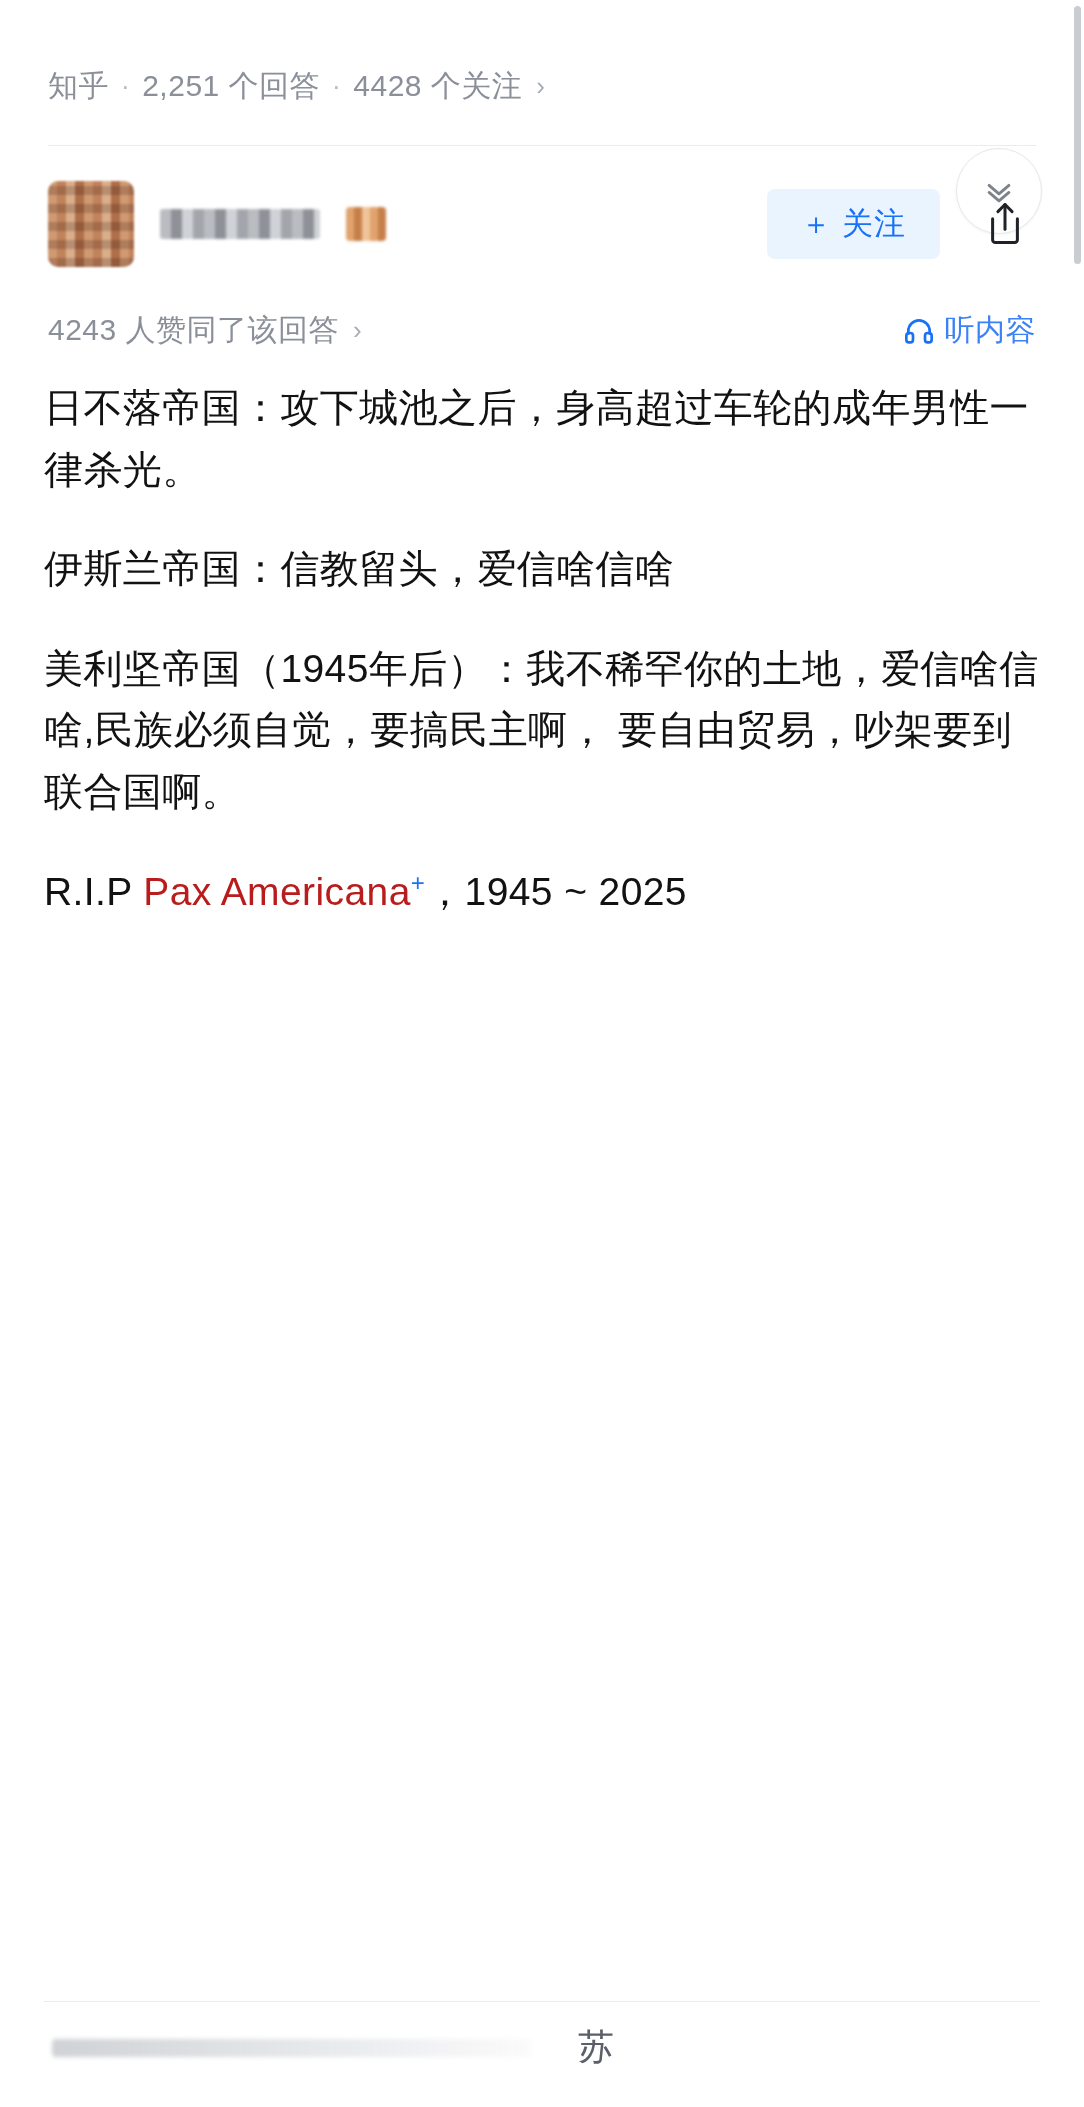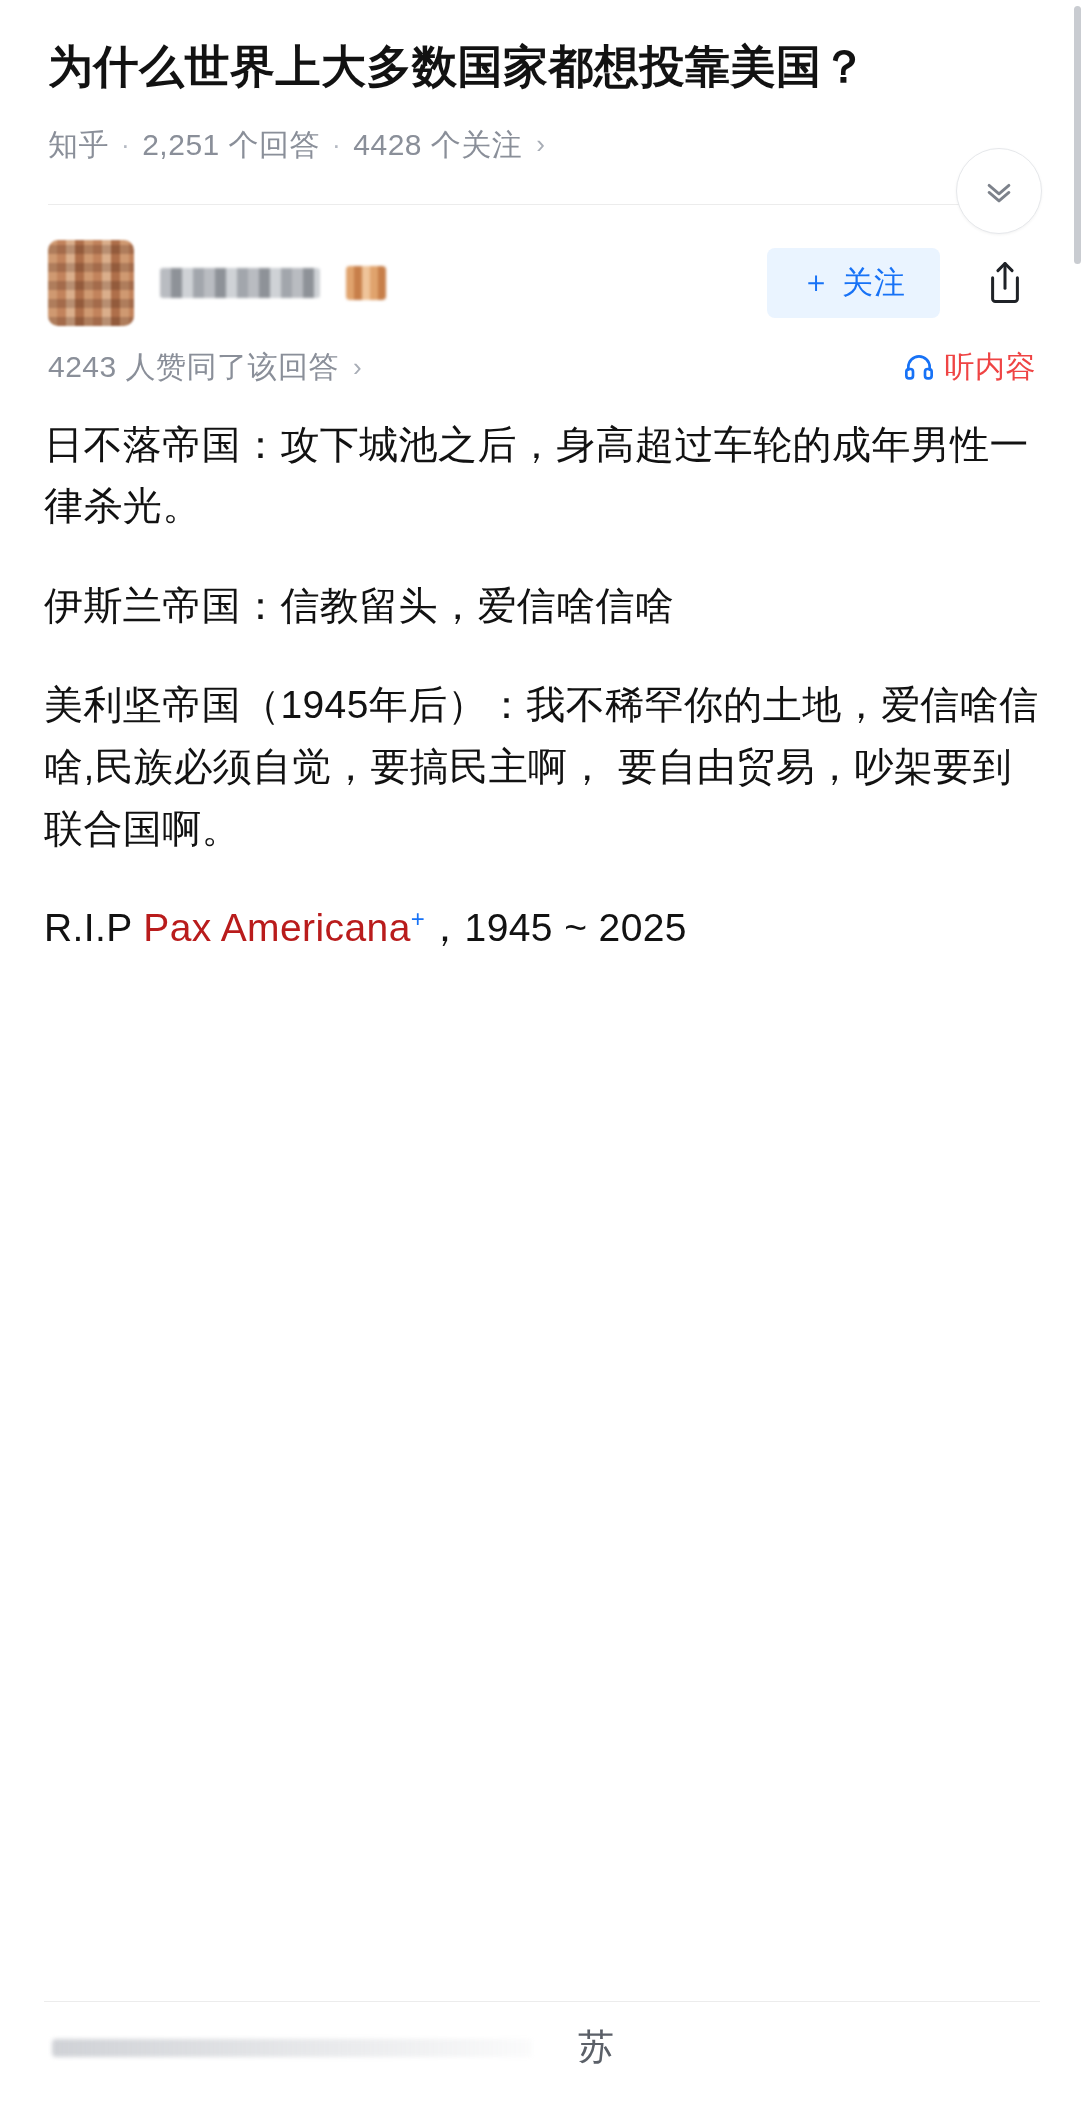--- a/index.html
+++ b/index.html
@@ -143,38 +143,38 @@
     height: 70px;
     display: flex;
     align-items: center;
     justify-content: center;
   }
 
   
   .vote-row {
     display: flex;
     align-items: center;
-    margin-top: 16px;
+    margin-top: 38px;
     padding: 0 48px;
   }
   .vote-text {
     font-size: 30px;
     color: #8a8f99;
     letter-spacing: 0.5px;
   }
   .vote-chevron {
     margin-left: 14px;
     color: #a8adb6;
     font-size: 26px;
   }
   .listen {
     margin-left: auto;
     display: flex;
     align-items: center;
-    color: #ef4444;
+    color: #3b82f6;
     font-size: 30px;
     letter-spacing: 0.5px;
   }
   .listen svg { margin-right: 10px; }
 
   
   .content {
     padding: 26px 40px 0 44px;
     font-size: 39px;
     line-height: 1.58;
@@ -241,21 +241,20 @@
   }
 </style>
 </head>
 <body>
 
 <div class="page">
 
   <div class="scrollbar"></div>
 
   <div class="header">
-    <h1 class="qtitle">为什么世界上大多数国家都想投靠美国？</h1>
 
     <div class="meta-row">
       <span>知乎</span>
       <span class="dot">·</span>
       <span>2,251 个回答</span>
       <span class="dot">·</span>
       <span>4428 个关注</span>
       <span class="meta-chevron">›</span>
     </div>
 

